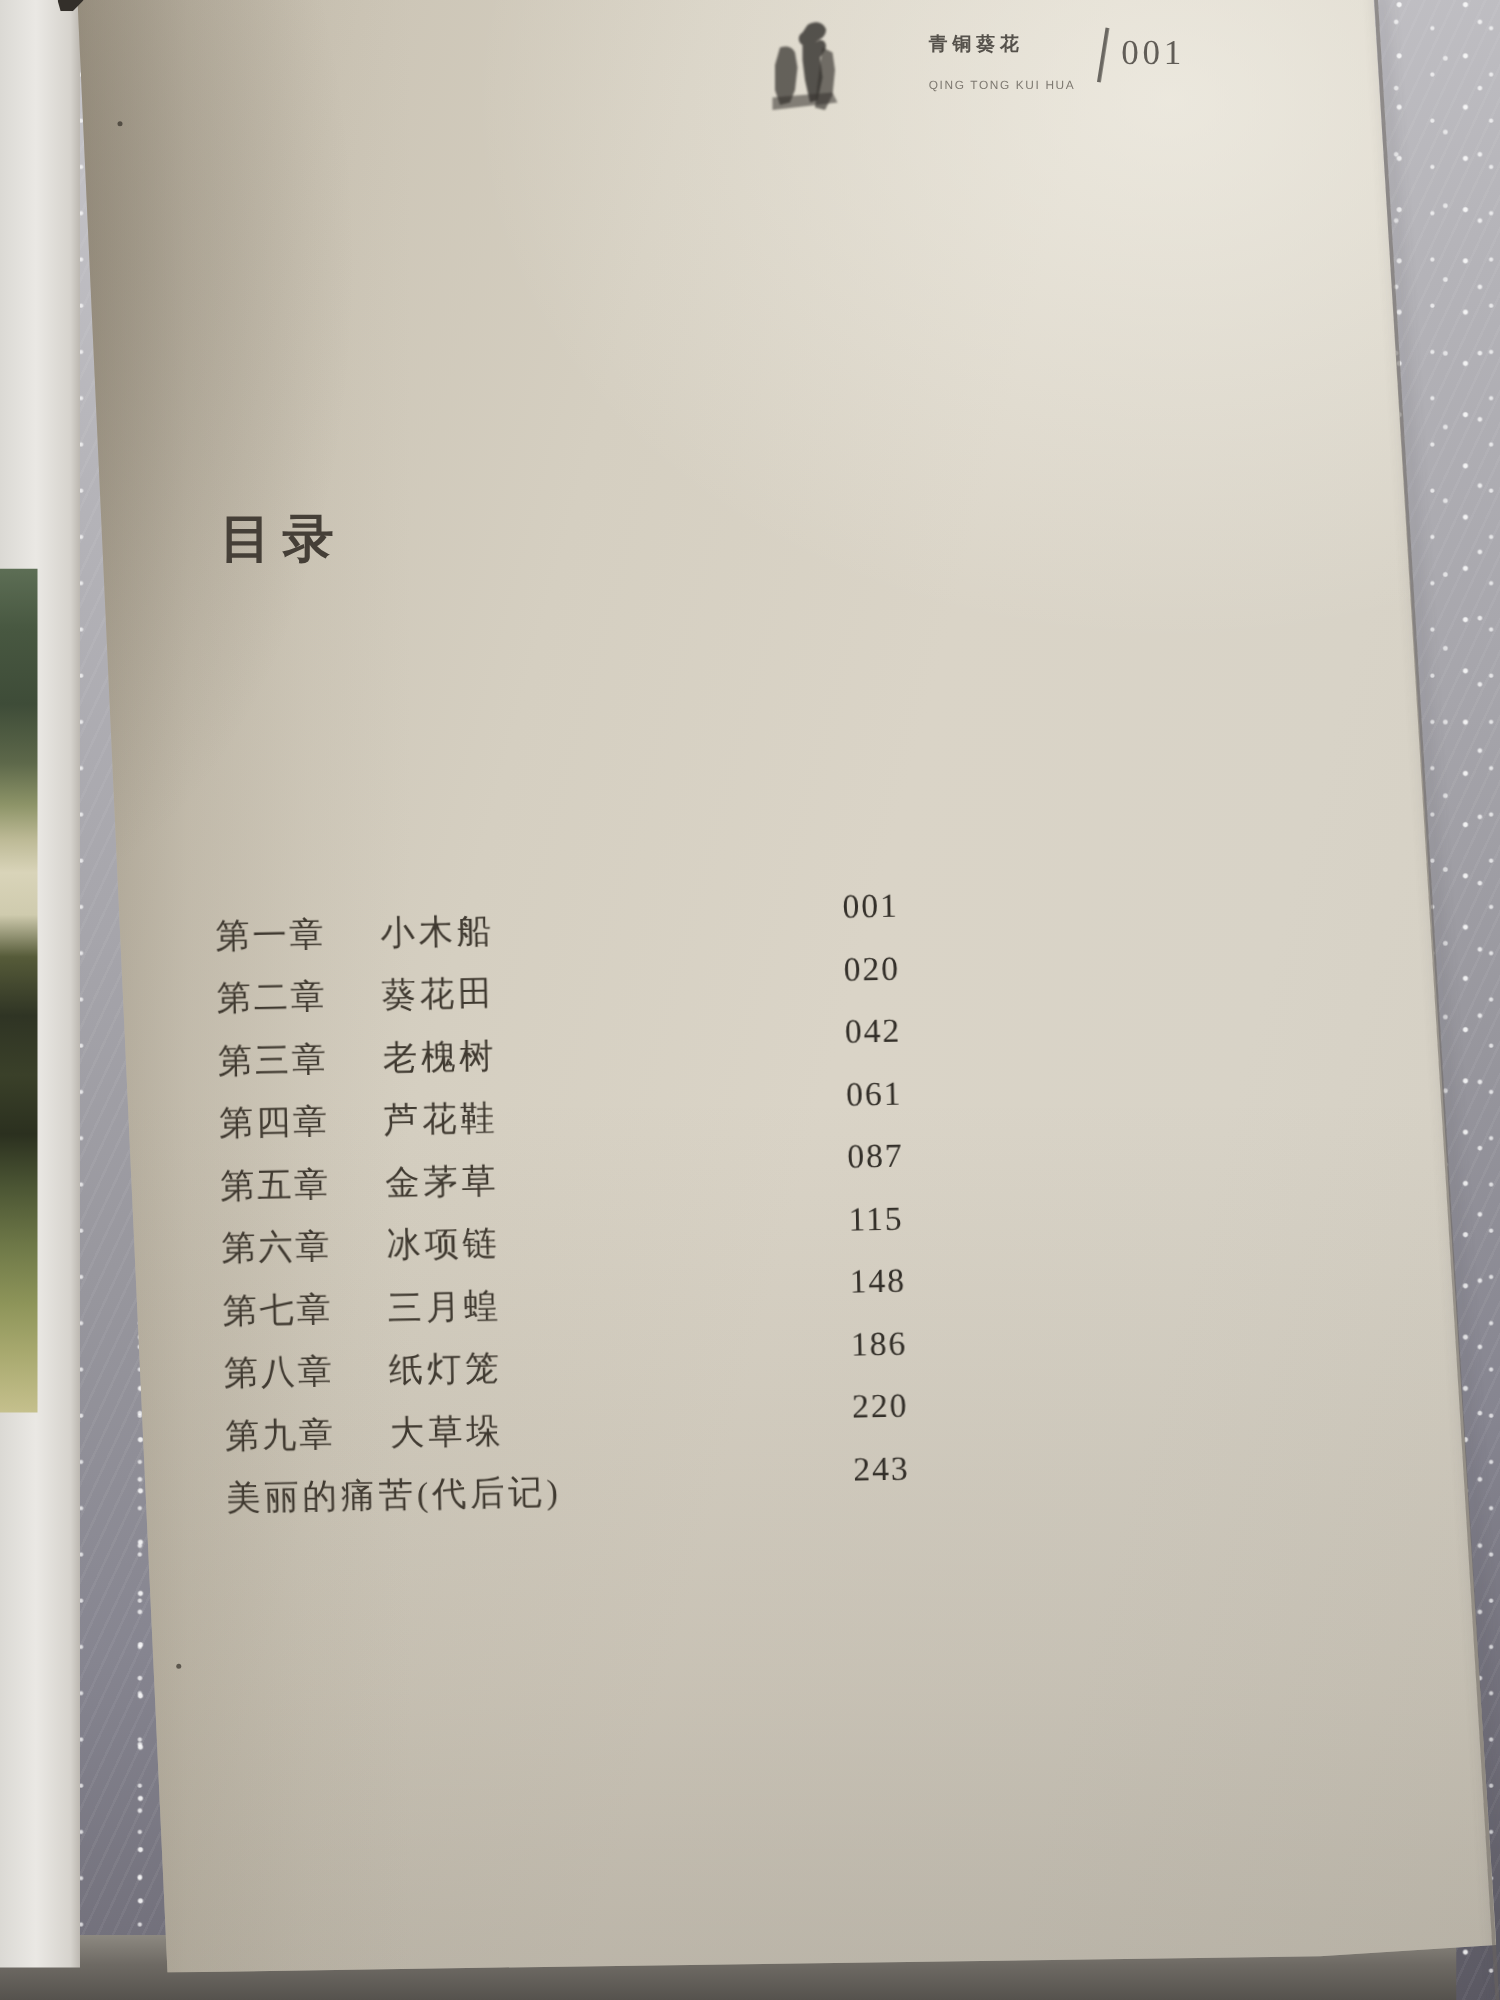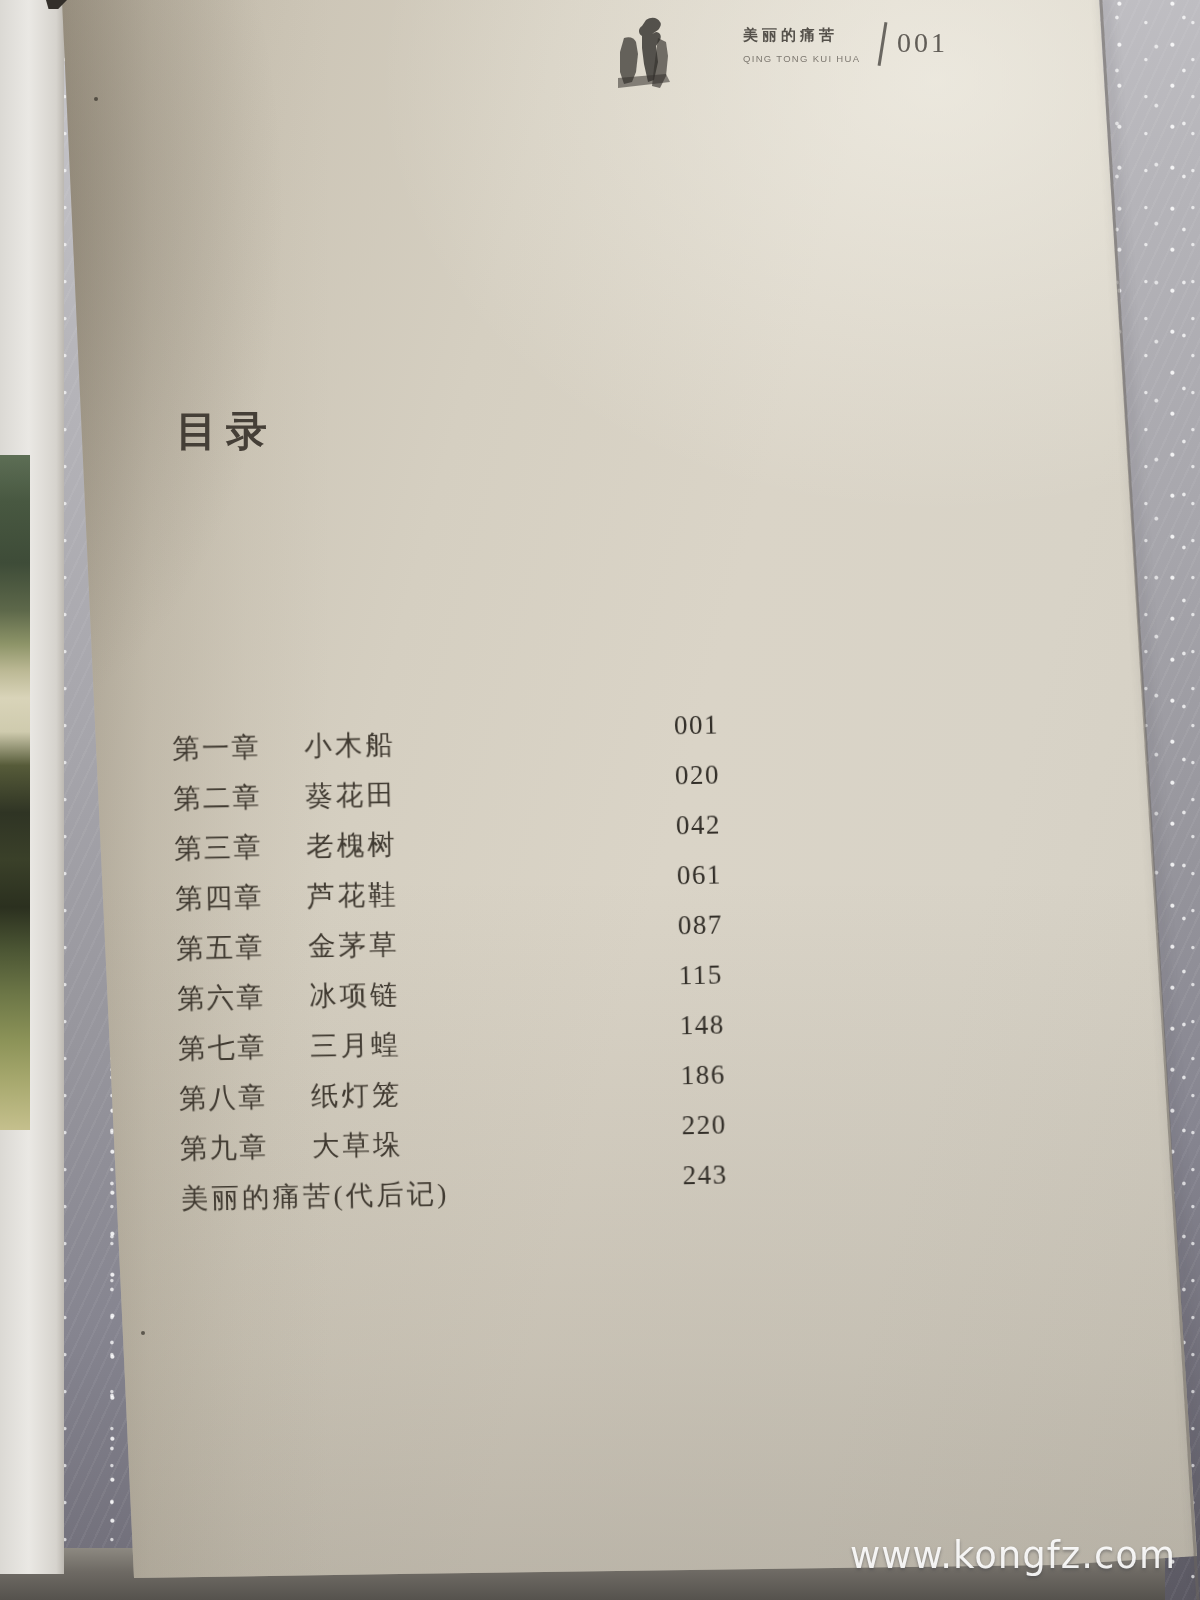--- a/index.html
+++ b/index.html
@@ -63,21 +63,21 @@
     background:#332f2a;clip-path:polygon(0 0,100% 0,58% 100%,12% 100%);
   }
   .speck{position:absolute;border-radius:50%;background:rgba(45,40,34,.65);}
   .speck.s1{left:94px;top:97px;width:4px;height:4px;}
   .speck.s2{left:141px;top:1331px;width:4px;height:4px;}
 
   
   .header-logo{position:absolute;left:598px;top:13px;width:90px;height:84px;filter:blur(.7px);}
   .header-titles{position:absolute;left:743px;top:26px;filter:blur(.55px);}
   .hdr-cn{font-size:15px;letter-spacing:4px;color:#55514b;font-weight:600;font-family:"Liberation Serif", serif;}
-  .hdr-py{font-size:9.5px;letter-spacing:1.3px;color:#7d7870;margin-top:8px;font-family:"Liberation Sans", sans-serif;}
+  .hdr-py{font-size:9.5px;letter-spacing:1.3px;color:#7d7870;margin-top:18px;font-family:"Liberation Sans", sans-serif;}
   .hdr-divider{
     position:absolute;left:881px;top:22px;width:3px;height:44px;
     background:#4b4843;transform:rotate(9deg);opacity:.8;filter:blur(.4px);
   }
   .hdr-num{
     position:absolute;left:897px;top:27px;font-family:"Liberation Serif", serif;
     font-size:28px;color:#615d57;letter-spacing:3px;filter:blur(.6px);
   }
 
   
@@ -129,21 +129,21 @@
     <svg viewBox="0 0 45 41" width="90" height="84" aria-hidden="true">
       <g fill="#35322e">
         <path d="M24 3c3-2 6-1 7 1 1 1 0 3-1 4l-3 2 2-1c2 0 3 2 2 4l-2 3 1 8-2 9-3 1-2-9-1-8 0-6c-2-1-2-4 0-5z" opacity=".82"></path>
         <path d="M13 12c3-1 5 0 6 2l1 6-1 9-2 5-4 1-2-6 0-10z" opacity=".72"></path>
         <path d="M30 12l4 2 1 7-1 10-3 6-4-1 1-9z" opacity=".66"></path>
         <path d="M10 32l24-2 2 4-26 3z" opacity=".55"></path>
       </g>
     </svg>
   </div>
   <div class="header-titles">
-    <div class="hdr-cn">美丽的痛苦</div>
+    <div class="hdr-cn">青铜葵花</div>
     <div class="hdr-py">QING TONG KUI HUA</div>
   </div>
   <div class="hdr-divider"></div>
   <div class="hdr-num">001</div>
 
   <div class="toc-heading">目录</div>
 
   <div class="toc-list">
       <div class="toc-row">
     <span class="ch-label">第一章</span>
@@ -199,14 +199,13 @@
 
   <div class="speck s1"></div>
   <div class="speck s2"></div>
 </div>
 
 <div class="page-edge-line"></div>
 
 <div class="corner-notch"></div>
 
 <div class="watermark">
-  <div class="wm-url">www.kongfz.com</div>
 </div>
 
 </body></html>

